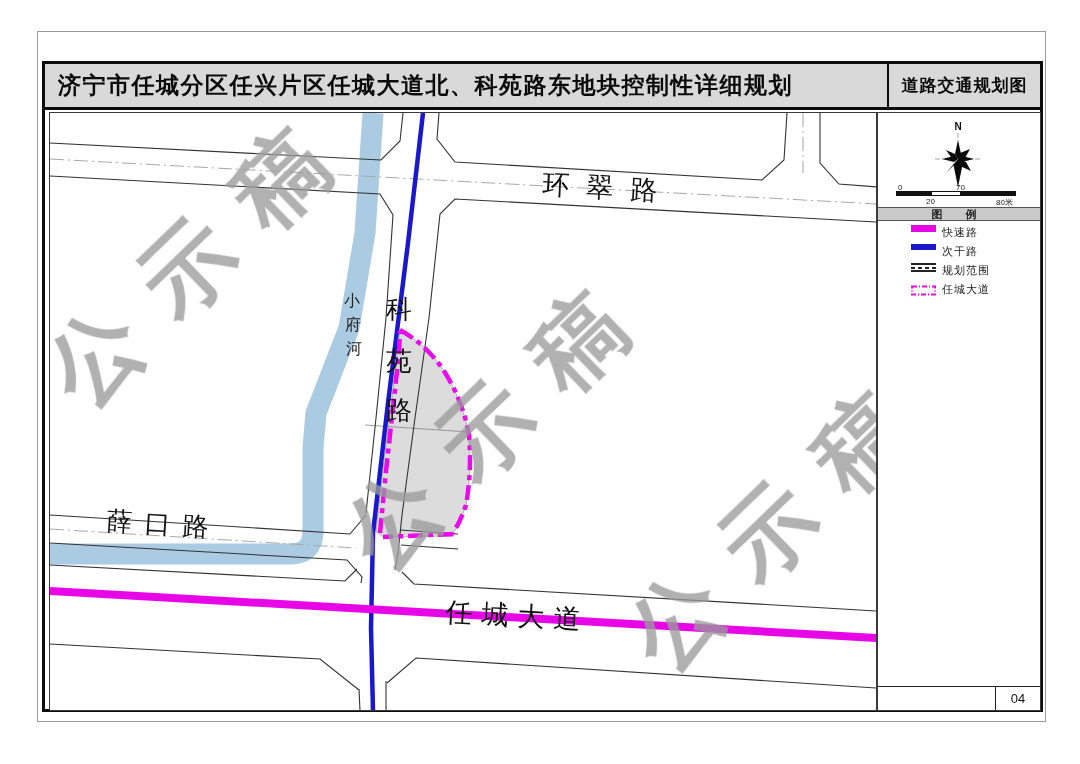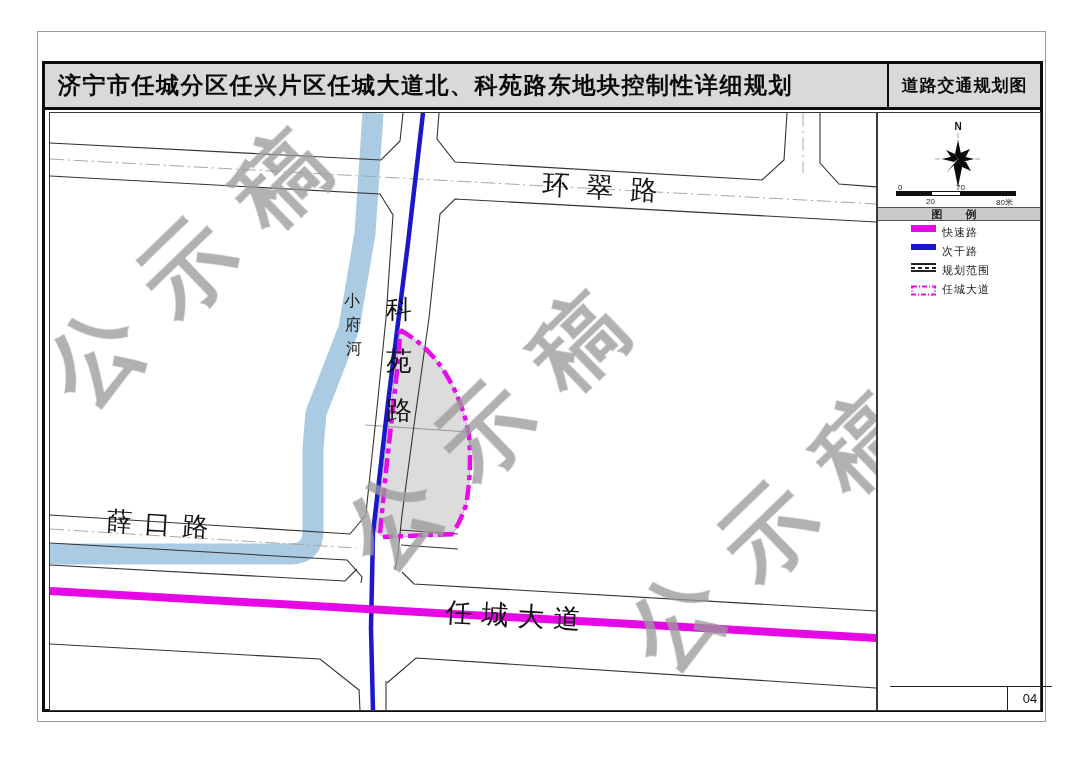--- a/index.html
+++ b/index.html
@@ -47,21 +47,21 @@
   .legend-list{position:absolute;left:0;top:112px;width:100%;}
   .legend-item{height:19px;display:flex;padding-left:33px;}
   .legend-swatch{width:25px;height:10px;margin-right:6px;position:relative;flex:0 0 25px;}
   .legend-label{font-size:11px;color:#1a1a1a;letter-spacing:1px;}
   .sw-expressway{background:#e606e6;height:7px;}
   .sw-secondary{background:#1b18cb;height:6px;}
   .sw-redline{border-top:2px solid #222;border-bottom:2px solid #222;height:9px;box-sizing:border-box;
     background:repeating-linear-gradient(90deg,#222 0 4px,transparent 4px 7px) center / 100% 2px no-repeat;}
   .panel-footer{
     position:absolute;left:0;bottom:0;width:100%;height:24px;
-    border-top:1.5px solid #222;box-sizing:border-box;display:flex;margin-left:12px;
+    border-top:1.5px solid #222;box-sizing:border-box;display:flex;
   }
   .footer-cell-left{flex:1;}
   .footer-cell-right{
     width:45px;border-left:1px solid #222;box-sizing:border-box;
     display:flex;align-items:center;justify-content:center;
     font-size:13px;color:#111;
   }
   .compass{position:absolute;left:50px;top:6px;}
   .scalebar{position:absolute;left:18px;top:70px;width:122px;height:22px;font-size:8px;color:#222;}
   .sb-num{position:absolute;top:0;}

